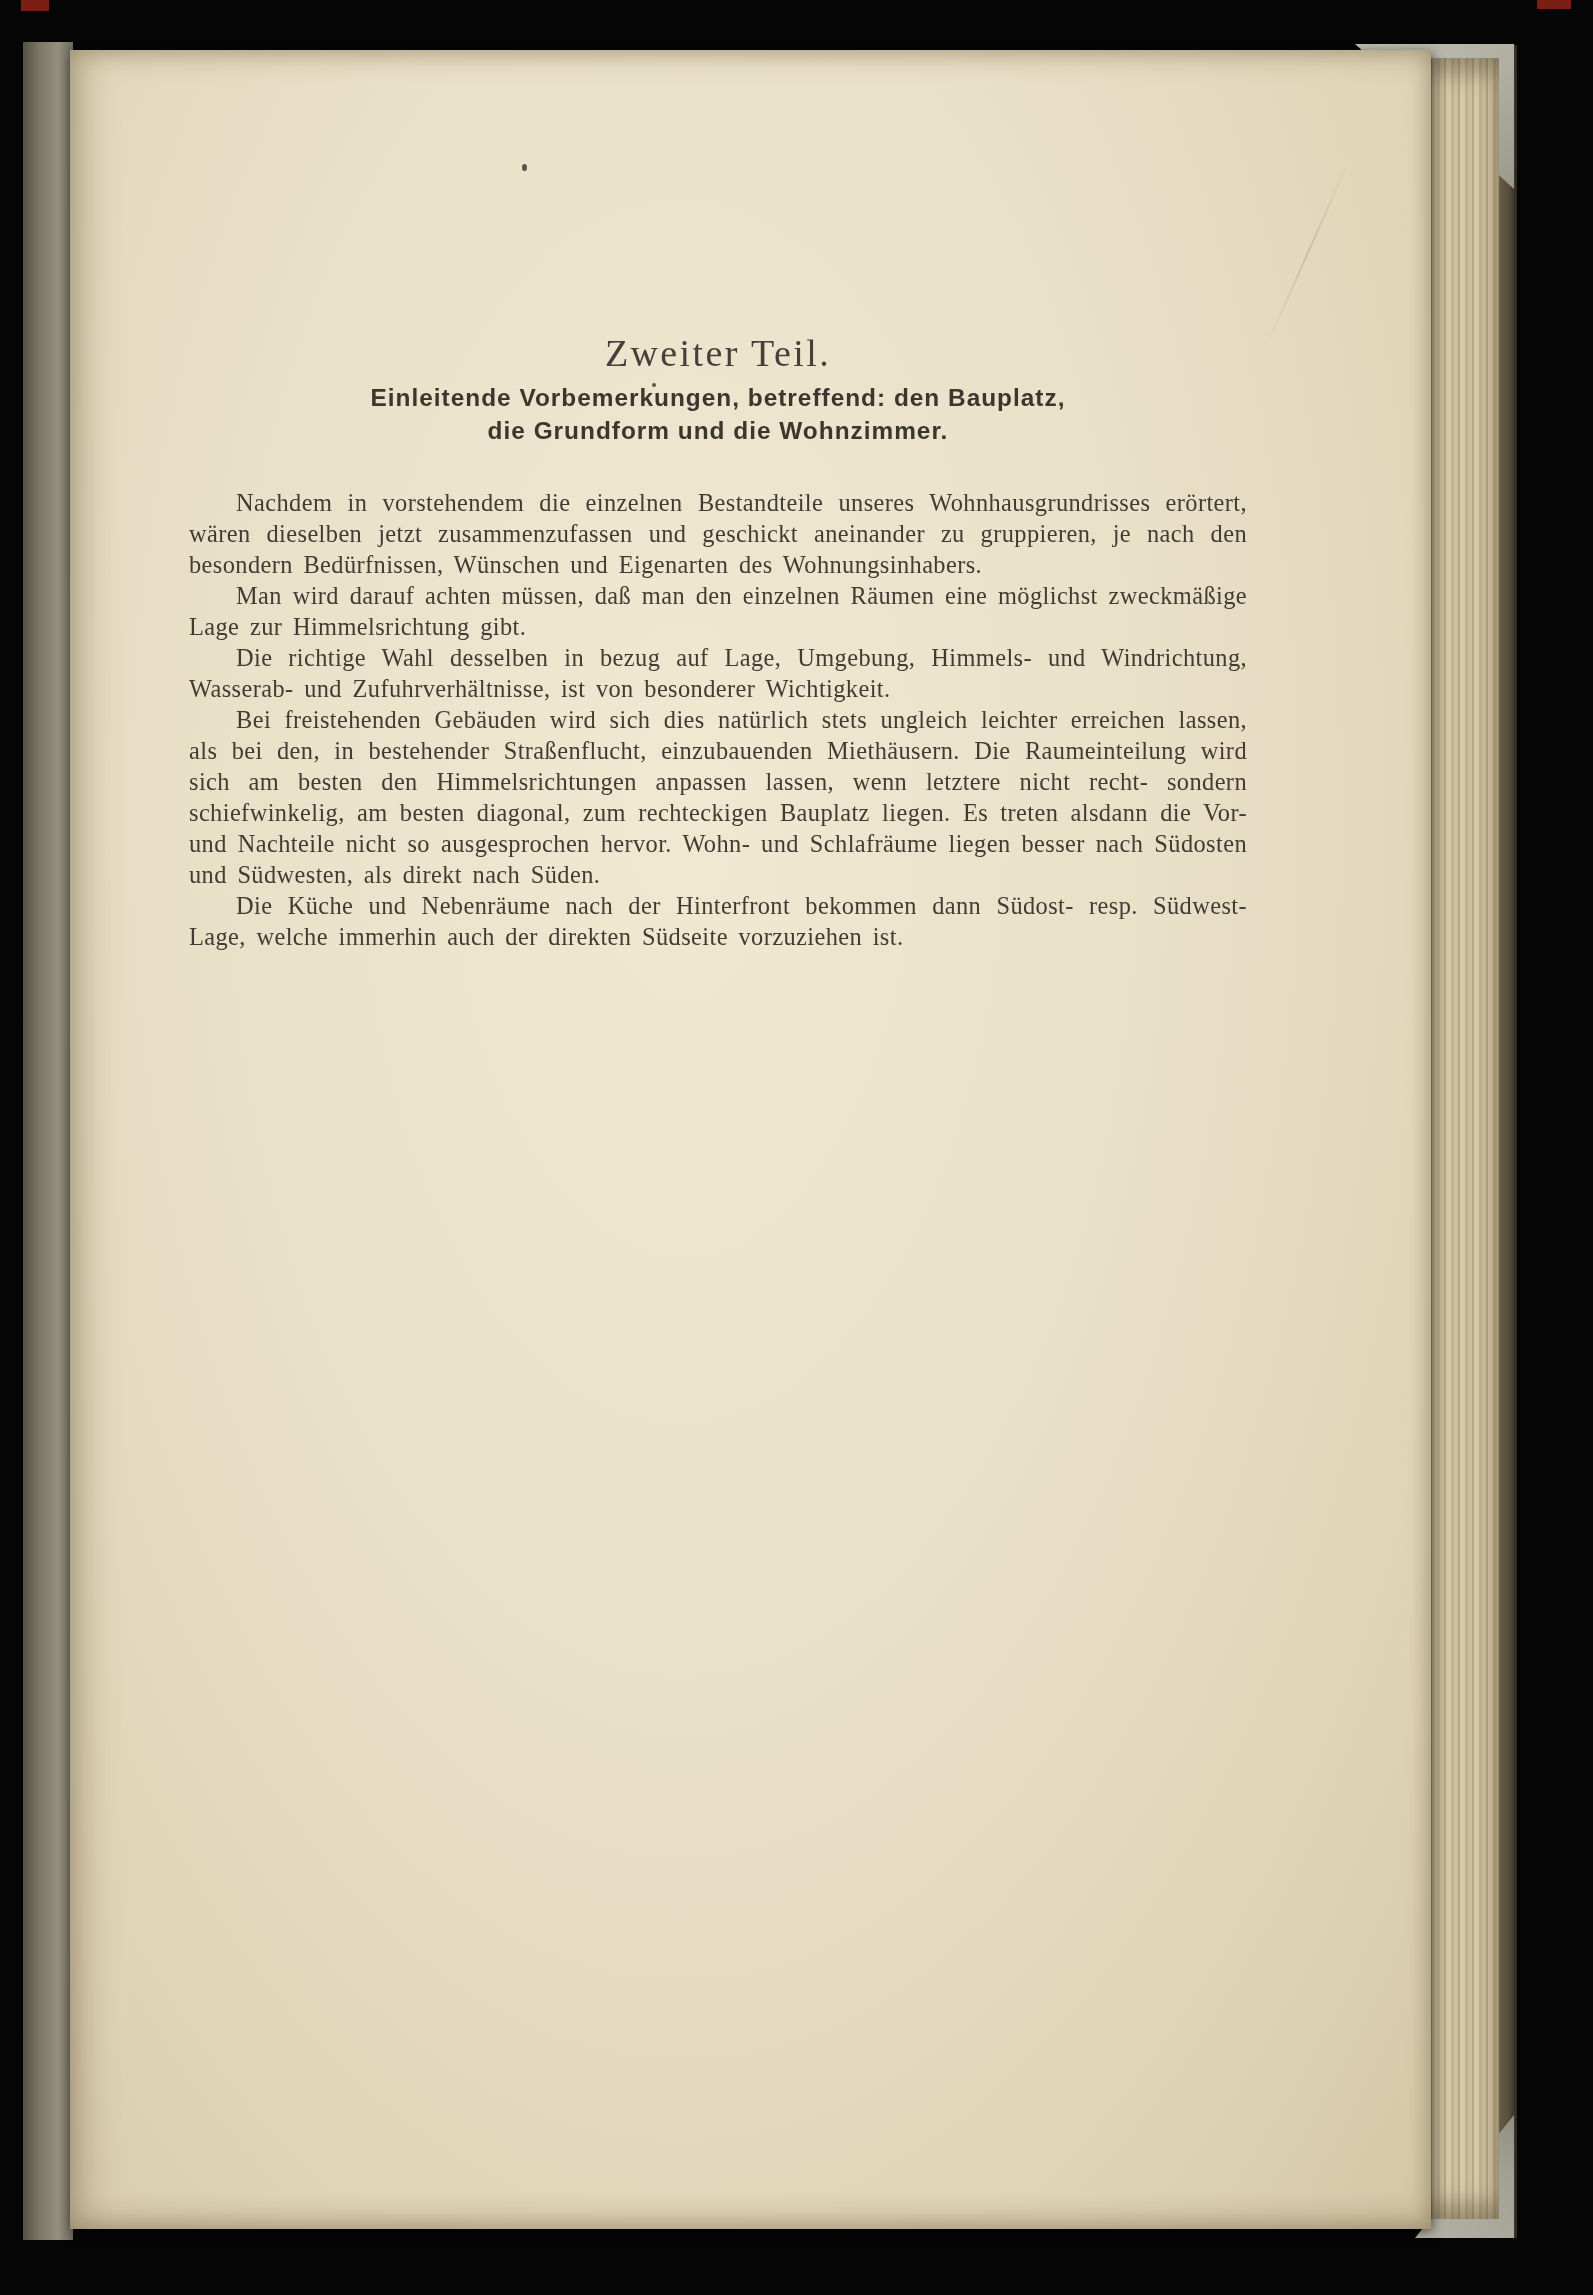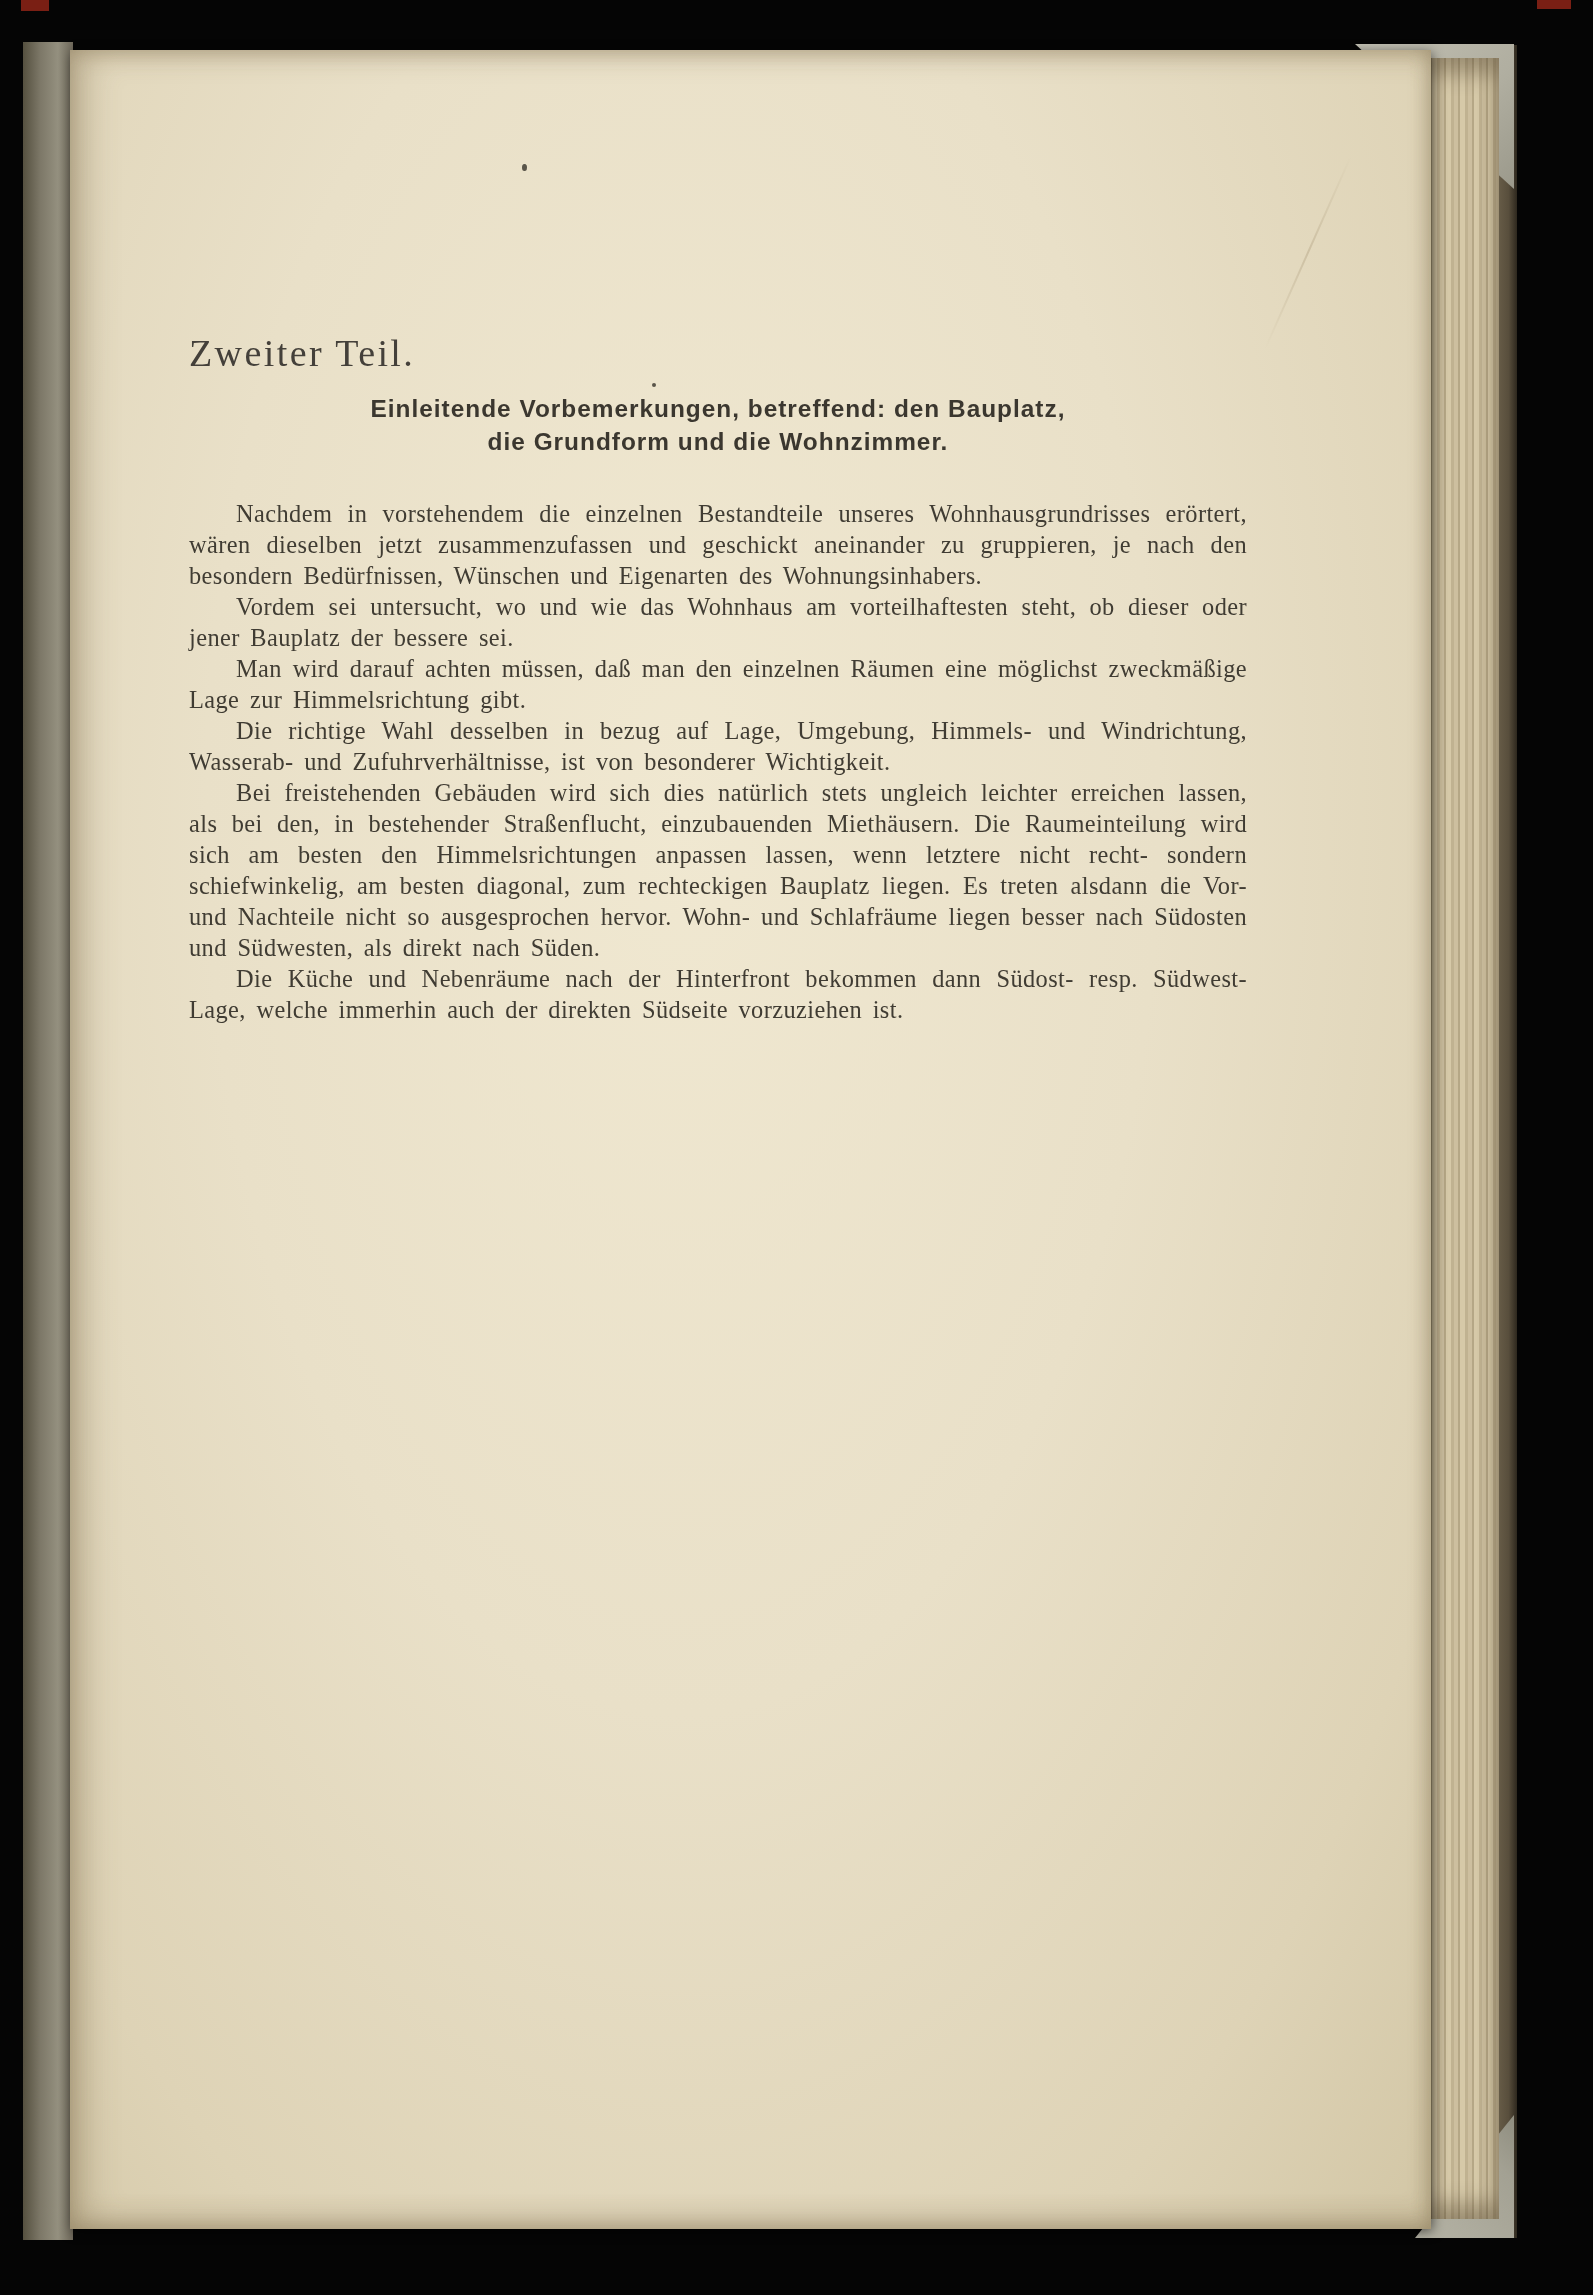--- a/index.html
+++ b/index.html
@@ -96,21 +96,22 @@
     top: 281px;    
     width: 1058px;
     color: #3e3a31;
   }
 
   .title {
     font-family: "Liberation Serif", serif;
     font-weight: 400;
     font-size: 38px;
     letter-spacing: 2.4px;
-    margin: 0 0 18px 0;
+    text-align: center;
+    margin: 0 0 7px 0;
     color: #44403a;
   }
 
   .subtitle {
     font-family: "Liberation Sans", sans-serif;
     font-weight: 700;
     font-size: 24.4px;
     letter-spacing: 1px;
     line-height: 1.35;
     text-align: center;
@@ -161,21 +162,20 @@
 
       <h1 class="title">Zweiter Teil.</h1>
 
       <h2 class="subtitle">
         <span>Einleitende Vorbemerkungen, betreffend: den Bauplatz,</span>
         <span>die Grundform und die Wohnzimmer.</span>
       </h2>
 
       <div class="body-text">
         <p>Nachdem in vorstehendem die einzelnen Bestandteile unseres Wohnhausgrundrisses erörtert, wären dieselben jetzt zusammenzufassen und geschickt aneinander zu gruppieren, je nach den besondern Bedürfnissen, Wünschen und Eigenarten des Wohnungsinhabers.</p>
-        <p>Vordem sei untersucht, wo und wie das Wohnhaus am vorteilhaftesten steht, ob dieser oder jener Bauplatz der bessere sei.</p>
         <p>Man wird darauf achten müssen, daß man den einzelnen Räumen eine möglichst zweckmäßige Lage zur Himmelsrichtung gibt.</p>
         <p>Die richtige Wahl desselben in bezug auf Lage, Umgebung, Himmels- und Windrichtung, Wasserab- und Zufuhrverhältnisse, ist von besonderer Wichtigkeit.</p>
         <p>Bei freistehenden Gebäuden wird sich dies natürlich stets ungleich leichter erreichen lassen, als bei den, in bestehender Straßenflucht, einzubauenden Miethäusern.  Die Raumeinteilung wird sich am besten den Himmelsrichtungen anpassen lassen, wenn letztere nicht recht- sondern schiefwinkelig, am besten diagonal, zum rechteckigen Bauplatz liegen.  Es treten alsdann die Vor- und Nachteile nicht so ausgesprochen hervor.  Wohn- und Schlafräume liegen besser nach Südosten und Südwesten, als direkt nach Süden.</p>
         <p>Die Küche und Nebenräume nach der Hinterfront bekommen dann Südost- resp. Südwest-Lage, welche immerhin auch der direkten Südseite vorzuziehen ist.</p>
       </div>
 
     </div>
   </div>
 
 </div>

